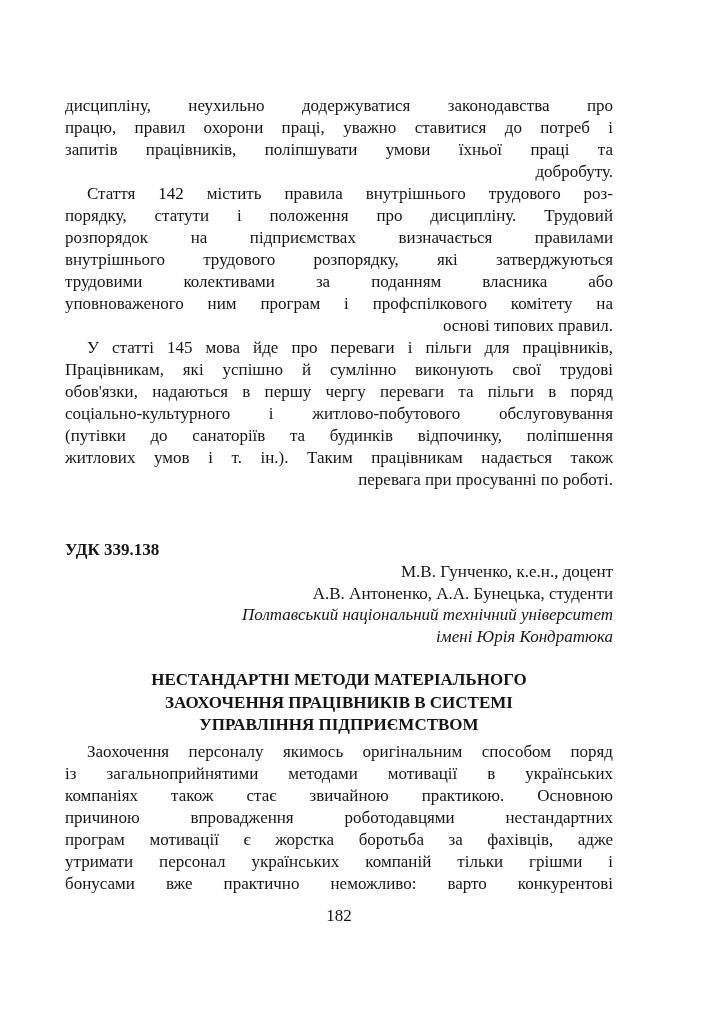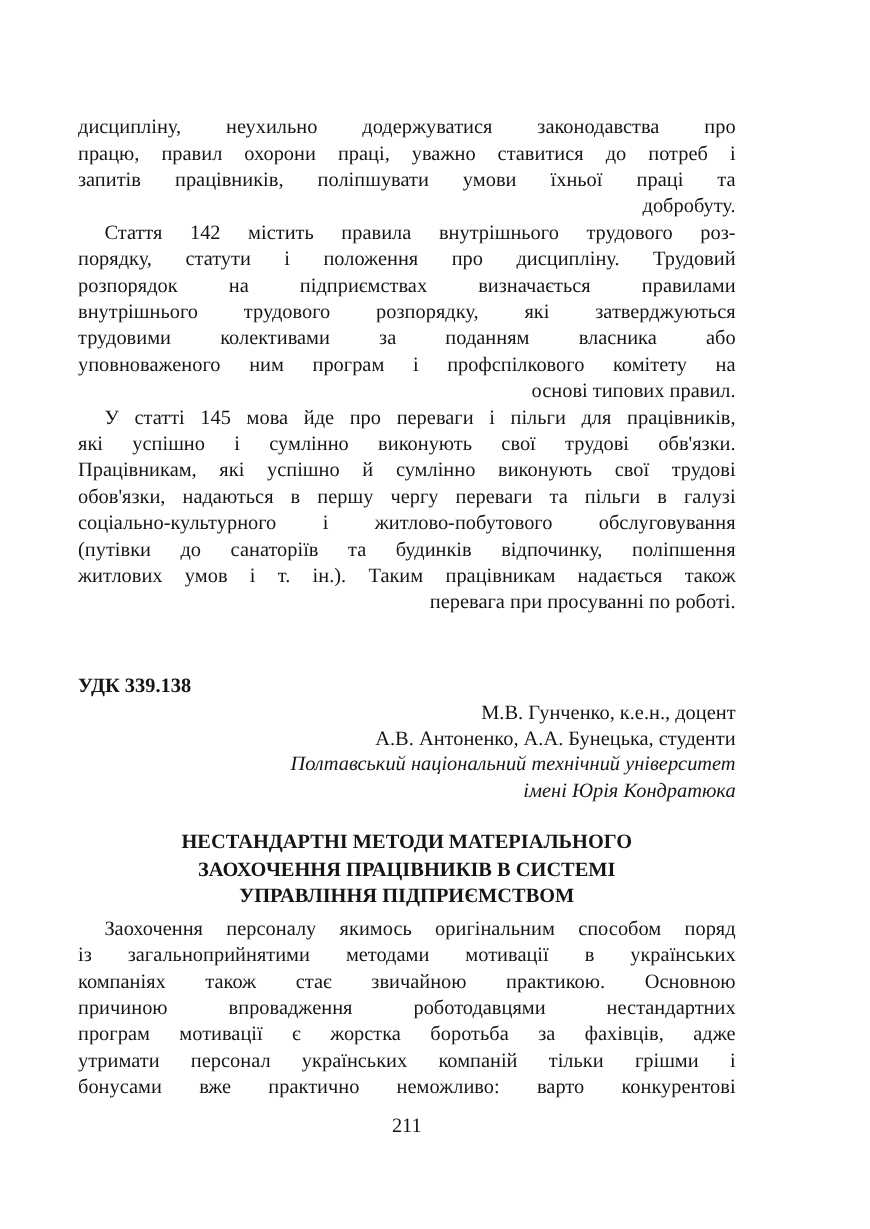--- a/index.html
+++ b/index.html
@@ -69,23 +69,22 @@
     <span class="line">порядку, статути і положення про дисципліну. Трудовий</span>
     <span class="line">розпорядок на підприємствах визначається правилами</span>
     <span class="line">внутрішнього трудового розпорядку, які затверджуються</span>
     <span class="line">трудовими колективами за поданням власника або</span>
     <span class="line">уповноваженого ним програм і профспілкового комітету на</span>
     <span class="line last">основі типових правил.</span>
   </div>
 
   <div class="para">
     <span class="line ind">У статті 145 мова йде про переваги і пільги для працівників,</span>
-    <span class="line">які успішно і сумлінно виконують свої трудові обв'язки.</span>
     <span class="line">Працівникам, які успішно й сумлінно виконують свої трудові</span>
-    <span class="line">обов'язки, надаються в першу чергу переваги та пільги в галузі</span>
+    <span class="line">обов'язки, надаються в першу чергу переваги та пільги в поряд</span>
     <span class="line">соціально-культурного і житлово-побутового обслуговування</span>
     <span class="line">(путівки до санаторіїв та будинків відпочинку, поліпшення</span>
     <span class="line">житлових умов і т. ін.). Таким працівникам надається також</span>
     <span class="line last">перевага при просуванні по роботі.</span>
   </div>
 
   <div class="udk">УДК 339.138</div>
 
   <div class="authors">
     <div>М.В. Гунченко, к.е.н., доцент</div>
@@ -103,15 +102,15 @@
   <div class="para intro">
     <span class="line ind">Заохочення персоналу якимось оригінальним способом поряд</span>
     <span class="line">із загальноприйнятими методами мотивації в українських</span>
     <span class="line">компаніях також стає звичайною практикою. Основною</span>
     <span class="line">причиною впровадження роботодавцями нестандартних</span>
     <span class="line">програм мотивації є жорстка боротьба за фахівців, адже</span>
     <span class="line">утримати персонал українських компаній тільки грішми і</span>
     <span class="line">бонусами вже практично неможливо: варто конкурентові</span>
   </div>
 
-  <div class="page-number">211</div>
+  <div class="page-number">182</div>
 
 </div>
 
 </body></html>

